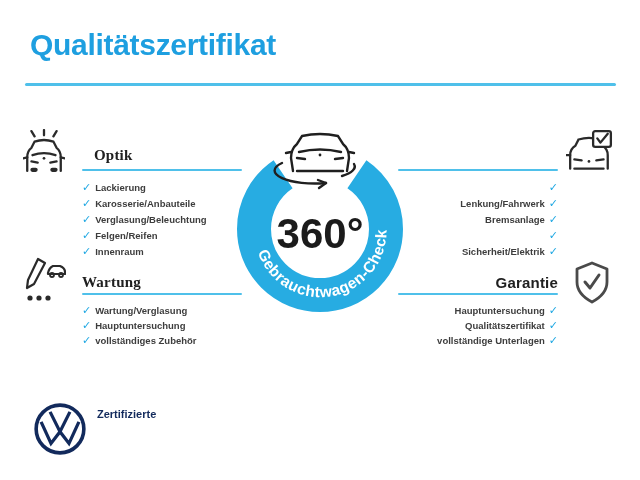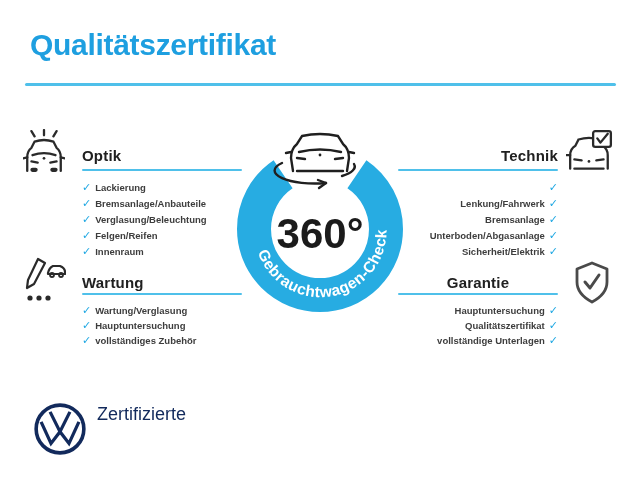--- a/index.html
+++ b/index.html
@@ -32,21 +32,21 @@
   .check-list .lbl{font-size:9.5px;font-weight:bold;color:#3d3d3d;white-space:nowrap;}
   .check-list.right{align-items:flex-end;}
   .check-list.right .item{flex-direction:row-reverse;}
   .center-badge{position:absolute;left:220px;top:116px;}
   .ringtext{fill:#ffffff;font-weight:bold;font-size:15.5px;letter-spacing:0.5px;
     font-family:"Liberation Sans","DejaVu Sans",sans-serif;}
   .deg{fill:#1b1b1b;font-weight:bold;font-size:42px;
     font-family:"Liberation Sans","DejaVu Sans",sans-serif;}
   .footer-brand{
     position:absolute;left:97px;top:406px;
-    font-size:18px;font-weight:normal;color:#122A5C;line-height:16px;
+    font-size:11px;font-weight:bold;color:#122A5C;line-height:16px;
   }
   .vw-logo{position:absolute;left:33px;top:402px;}
 </style>
 </head>
 <body>
 
 <div id="stage">
 
   <div class="page-title">Qualitätszertifikat</div>
   <div class="main-rule"></div>
@@ -56,30 +56,30 @@
       <path d="M11 7 L8 2 M20 6 L20 1 M29 7 L32 2"></path>
       <path d="M4 40 L4 27 Q4 21 8 18 L11 12 Q20 9 29 12 L32 18 Q36 21 36 27 L36 40"></path>
       <path d="M4 27 L0 28 M36 27 L40 28"></path>
       <path d="M9 25 Q20 21 31 25"></path>
       <path d="M8 31 L14 32 M32 31 L26 32"></path>
     </g>
     <rect x="7" y="37" width="7" height="4" rx="2" fill="#2a2a2a"></rect>
     <rect x="26" y="37" width="7" height="4" rx="2" fill="#2a2a2a"></rect>
     <circle cx="20" cy="28" r="1.3" fill="#2a2a2a"></circle>
   </svg>
-  <div class="sec-head" style="left:82px;top:147px;">Optik</div>
+  <div class="sec-head" style="left:94px;top:147px;font-family:Liberation Serif, serif;">Optik</div>
   <div class="sec-rule" style="left:82px;top:169px;width:160px;"></div>
   <div class="check-list" style="left:82px;top:179px;">
       <div class="item">
         <span class="chk">✓</span>
         <span class="lbl">Lackierung</span>
       </div>
       <div class="item">
         <span class="chk">✓</span>
-        <span class="lbl">Bremsanlage/Anbauteile</span>
+        <span class="lbl">Karosserie/Anbauteile</span>
       </div>
       <div class="item">
         <span class="chk">✓</span>
         <span class="lbl">Verglasung/Beleuchtung</span>
       </div>
       <div class="item">
         <span class="chk">✓</span>
         <span class="lbl">Felgen/Reifen</span>
       </div>
       <div class="item">
@@ -92,21 +92,21 @@
     <g fill="none" stroke="#2a2a2a" stroke-width="2.2" stroke-linejoin="round">
       <path d="M16 2 L23 6 L12 27 L5 31 L6 23 Z"></path>
       <path d="M26 16 Q27 11 31 9 L38 9 Q43 11 43 15 L43 17 L26 17 Z"></path>
     </g>
     <circle cx="30" cy="18" r="2" fill="none" stroke="#2a2a2a" stroke-width="1.8"></circle>
     <circle cx="39" cy="18" r="2" fill="none" stroke="#2a2a2a" stroke-width="1.8"></circle>
     <circle cx="8" cy="41" r="2.6" fill="#2a2a2a"></circle>
     <circle cx="17" cy="41" r="2.6" fill="#2a2a2a"></circle>
     <circle cx="26" cy="41" r="2.6" fill="#2a2a2a"></circle>
   </svg>
-  <div class="sec-head" style="left:82px;top:274px;">Wartung</div>
+  <div class="sec-head" style="left:82px;top:274px;font-family:Liberation Serif, serif;">Wartung</div>
   <div class="sec-rule" style="left:82px;top:293px;width:160px;"></div>
   <div class="check-list short" style="left:82px;top:303px;">
       <div class="item">
         <span class="chk">✓</span>
         <span class="lbl">Wartung/Verglasung</span>
       </div>
       <div class="item">
         <span class="chk">✓</span>
         <span class="lbl">Hauptuntersuchung</span>
       </div>
@@ -120,49 +120,47 @@
     <g fill="none" stroke="#2a2a2a" stroke-width="2.2" stroke-linecap="round">
       <path d="M4 38 L4 25 Q4 19 9 16 L12 10 Q22 7 32 10 L35 16 Q40 19 40 25 L40 38"></path>
       <path d="M4 25 L0 25"></path>
       <path d="M8 29 L15 30 M36 29 L29 30"></path>
       <path d="M8 38 L36 38"></path>
     </g>
     <circle cx="22" cy="31" r="1.3" fill="#2a2a2a"></circle>
     <rect x="26" y="2" width="17" height="15" rx="2" fill="#ffffff" stroke="#2a2a2a" stroke-width="2.2"></rect>
     <path d="M30 9 L33 13 L40 4.5" fill="none" stroke="#2a2a2a" stroke-width="2.2" stroke-linecap="round" stroke-linejoin="round"></path>
   </svg>
-  <div class="sec-head" style="left:398px;top:147px;width:160px;text-align:right;">Technik</div>
   <div class="sec-rule" style="left:398px;top:169px;width:160px;"></div>
   <div class="check-list right" style="left:398px;top:179px;width:160px;">
       <div class="item">
         <span class="chk">✓</span>
       </div>
       <div class="item">
         <span class="chk">✓</span>
         <span class="lbl">Lenkung/Fahrwerk</span>
       </div>
       <div class="item">
         <span class="chk">✓</span>
         <span class="lbl">Bremsanlage</span>
       </div>
       <div class="item">
         <span class="chk">✓</span>
-        <span class="lbl">Unterboden/Abgasanlage</span>
       </div>
       <div class="item">
         <span class="chk">✓</span>
         <span class="lbl">Sicherheit/Elektrik</span>
       </div>
     </div>
 
   <svg class="sec-icon" style="left:574px;top:260px;" width="36" height="46" viewBox="0 0 36 44">
     <path d="M18 2 L33 8 L33 21 Q33 33 18 41 Q3 33 3 21 L3 8 Z" fill="none" stroke="#4a4a4a" stroke-width="2.8" stroke-linejoin="round"></path>
     <path d="M11 21 L16 27 L25 14" fill="none" stroke="#4a4a4a" stroke-width="3" stroke-linecap="round" stroke-linejoin="round"></path>
   </svg>
-  <div class="sec-head" style="left:398px;top:274px;width:160px;text-align:center;">Garantie</div>
+  <div class="sec-head" style="left:398px;top:274px;width:160px;text-align:right;">Garantie</div>
   <div class="sec-rule" style="left:398px;top:293px;width:160px;"></div>
   <div class="check-list short right" style="left:398px;top:303px;width:160px;">
       <div class="item">
         <span class="chk">✓</span>
         <span class="lbl">Hauptuntersuchung</span>
       </div>
       <div class="item">
         <span class="chk">✓</span>
         <span class="lbl">Qualitätszertifikat</span>
       </div>

